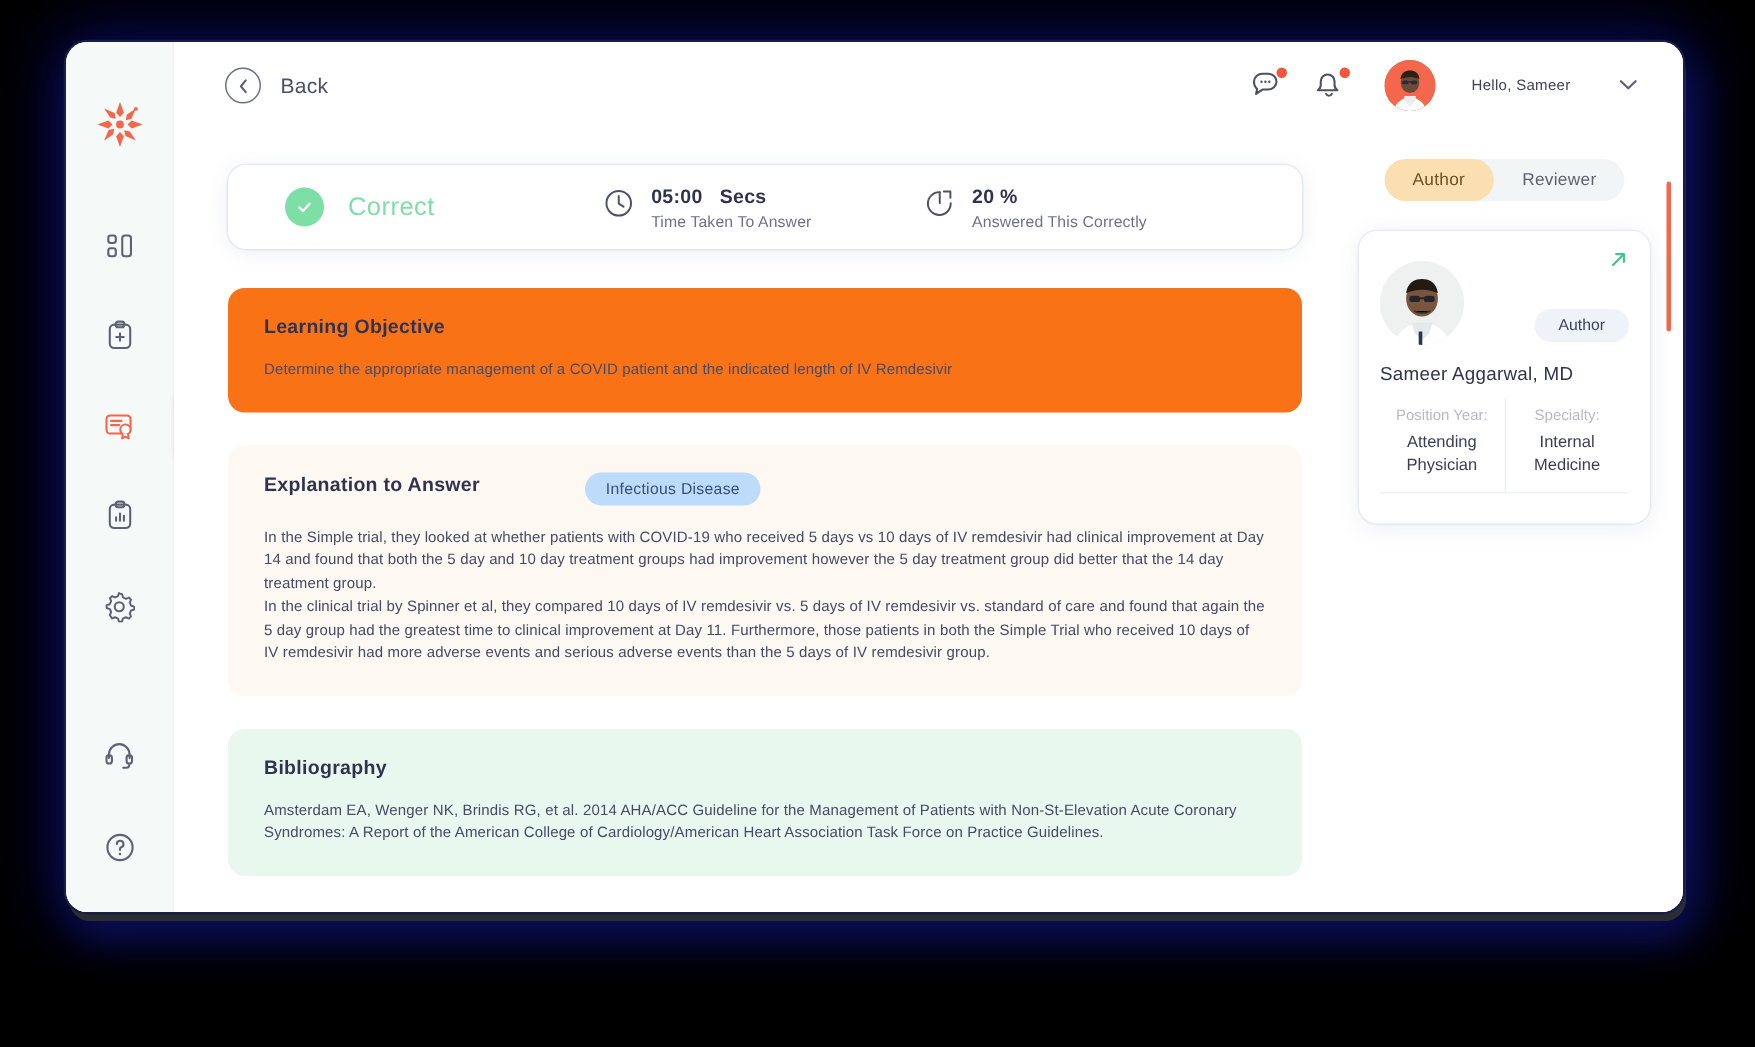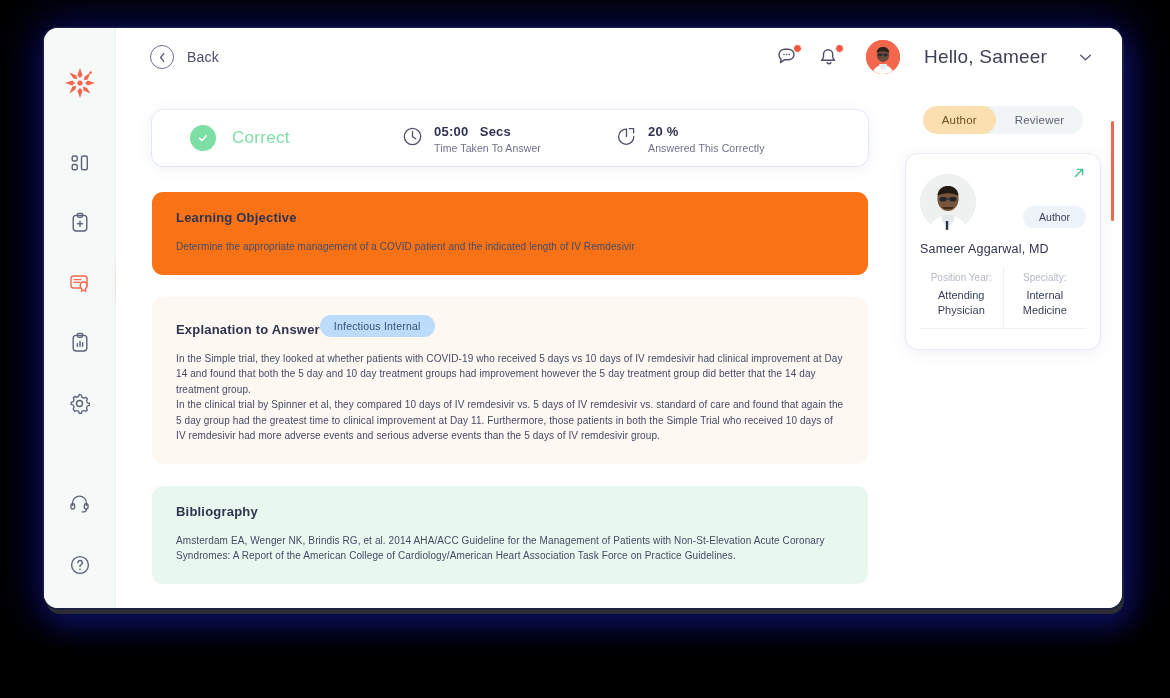--- a/index.html
+++ b/index.html
@@ -93,21 +93,21 @@
     position: absolute; top: -1px; right: -2px;
     width: 9px; height: 9px; border-radius: 50%;
     background: #f4553d; border: 1.5px solid #fff;
   }
   .avatar-sm {
     width: 34px; height: 34px; border-radius: 50%;
     background: #f4674d; overflow: hidden; position: relative;
     margin-left: 6px;
     cursor: pointer;
   }
-  .hello { font-size: 19px; color: #3e4257; margin-left: 6px; letter-spacing: .2px; }
+  .hello { font-size: 10px; color: #3e4257; margin-left: 6px; letter-spacing: .2px; }
   .chev { margin-left: 14px; cursor: pointer; }
 
   
   .body-split { flex: 1; display: flex; min-height: 0; }
 
   .content-col {
     flex: 1;
     min-width: 0;
     padding: 24px 32px 0 36px;
     overflow: hidden;
@@ -149,21 +149,21 @@
   .stat-item { display: flex; align-items: center; gap: 11px; width: 232px; }
   .stat-ico { color: #4c5069; }
   .stat-big { font-size: 13px; color: #2f3350; font-weight: 700; letter-spacing: .2px; }
   .stat-sub { font-size: 10.5px; color: #6d718a; margin-top: 2px; letter-spacing: .1px; }
 
   
   .panel { border-radius: 11px; padding: 18px 24px 20px 24px; margin-bottom: 22px; }
   .panel-blue { background: #f97316; }
   .panel-cream { background: #fdf8f1; }
   .panel-green { background: #e9f8ef; }
-  .panel-head { display: flex; align-items: flex-end; margin-bottom: 14px; }
+  .panel-head { display: flex; align-items: flex-start; gap: 70px; margin-bottom: 14px; }
   .panel-title { font-size: 13px; font-weight: 700; color: #2f3350; letter-spacing: .2px; }
   .panel-body { font-size: 10px; line-height: 1.55; color: #454a66; letter-spacing: .1px; }
   .panel-body p { margin: 0; }
   .tag-pill {
     background: #bddcfb;
     color: #36507a;
     font-size: 10.5px;
     padding: 5px 14px;
     border-radius: 11px;
     letter-spacing: .2px;
@@ -410,21 +410,21 @@
         </div>
 
         <div class="panel panel-blue">
           <div class="panel-title">Learning Objective</div>
           <div class="panel-body" style="margin-top:14px">Determine the appropriate management of a COVID patient and the indicated length of IV Remdesivir</div>
         </div>
 
         <div class="panel panel-cream">
           <div class="panel-head">
             <span class="panel-title">Explanation to Answer</span>
-            <span class="tag-pill">Infectious Internal</span>
+            <span class="tag-pill">Infectious Disease</span>
           </div>
           <div class="panel-body" style="margin-top:12px">
             <p>In the Simple trial, they looked at whether patients with COVID-19 who received 5 days vs 10 days of IV remdesivir had clinical improvement at Day 14 and found that both the 5 day and 10 day treatment groups had improvement however the 5 day treatment group did better that the 14 day treatment group.</p>
             <p>In the clinical trial by Spinner et al, they compared 10 days of IV remdesivir vs. 5 days of IV remdesivir vs. standard of care and found that again the 5 day group had the greatest time to clinical improvement at Day 11. Furthermore, those patients in both the Simple Trial  who received 10 days of IV remdesivir had more adverse events and serious adverse events than the 5 days of IV remdesivir group.</p>
           </div>
         </div>
 
         <div class="panel panel-green">
           <div class="panel-title">Bibliography</div>
           <div class="panel-body" style="margin-top:14px">Amsterdam EA, Wenger NK, Brindis RG, et al. 2014 AHA/ACC Guideline for the Management of Patients with Non-St-Elevation Acute Coronary Syndromes: A Report of the American College of Cardiology/American Heart Association Task Force on Practice Guidelines.</div>

